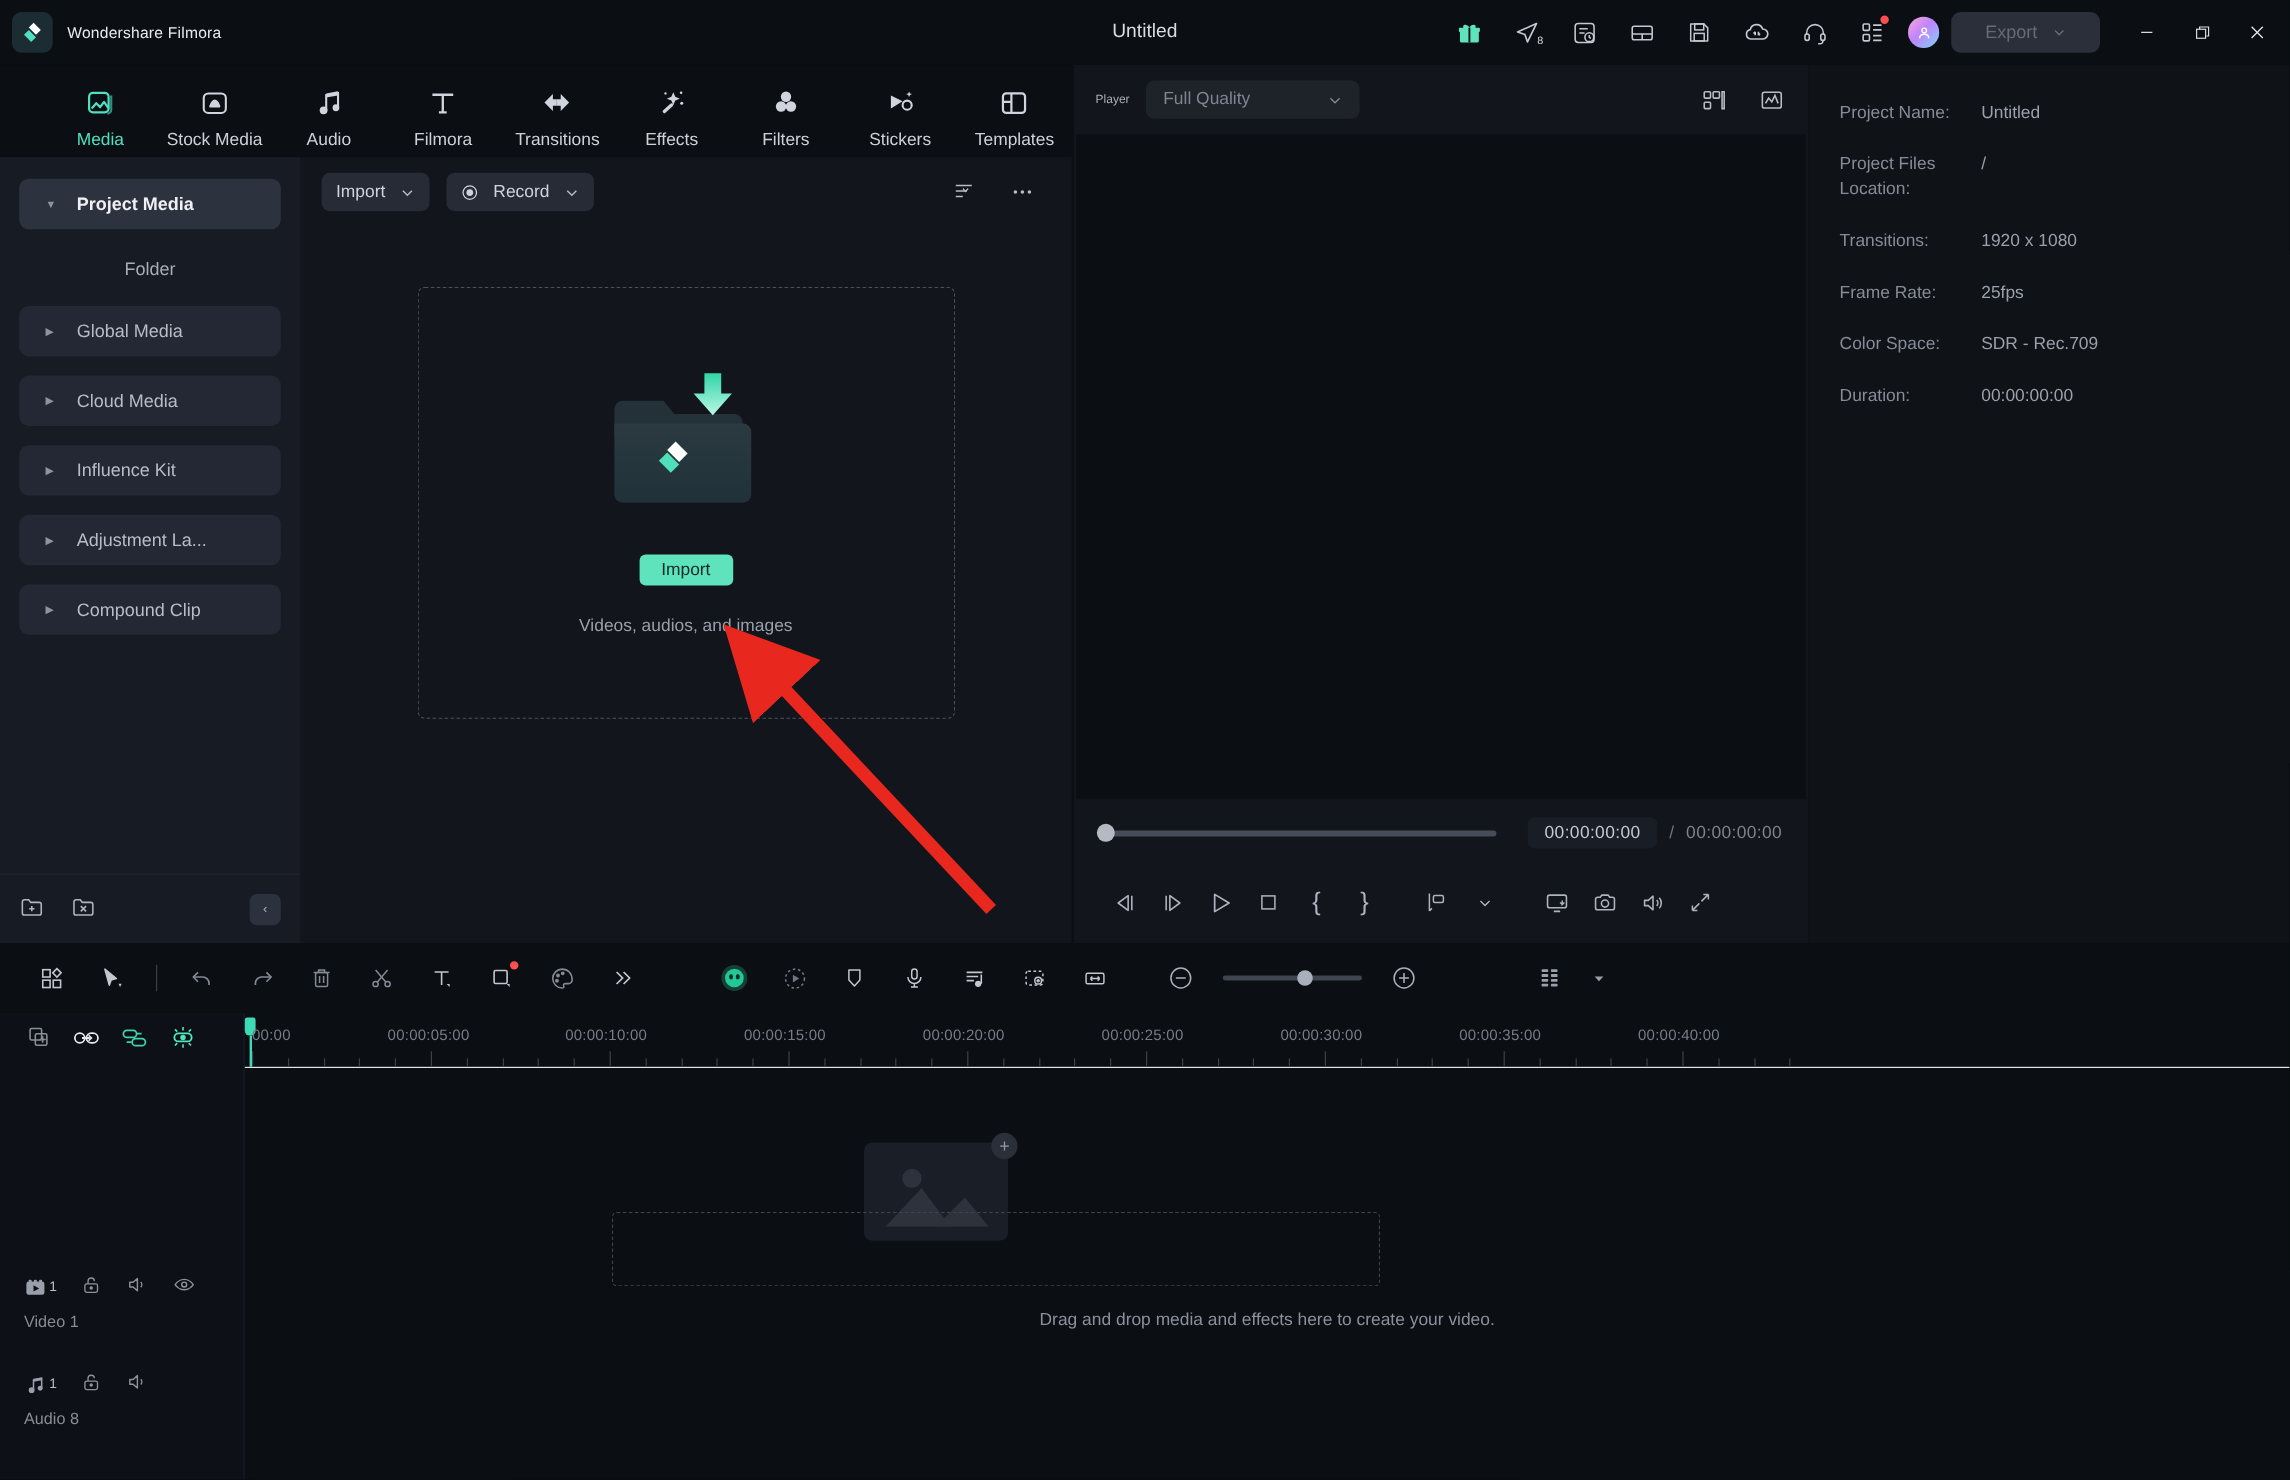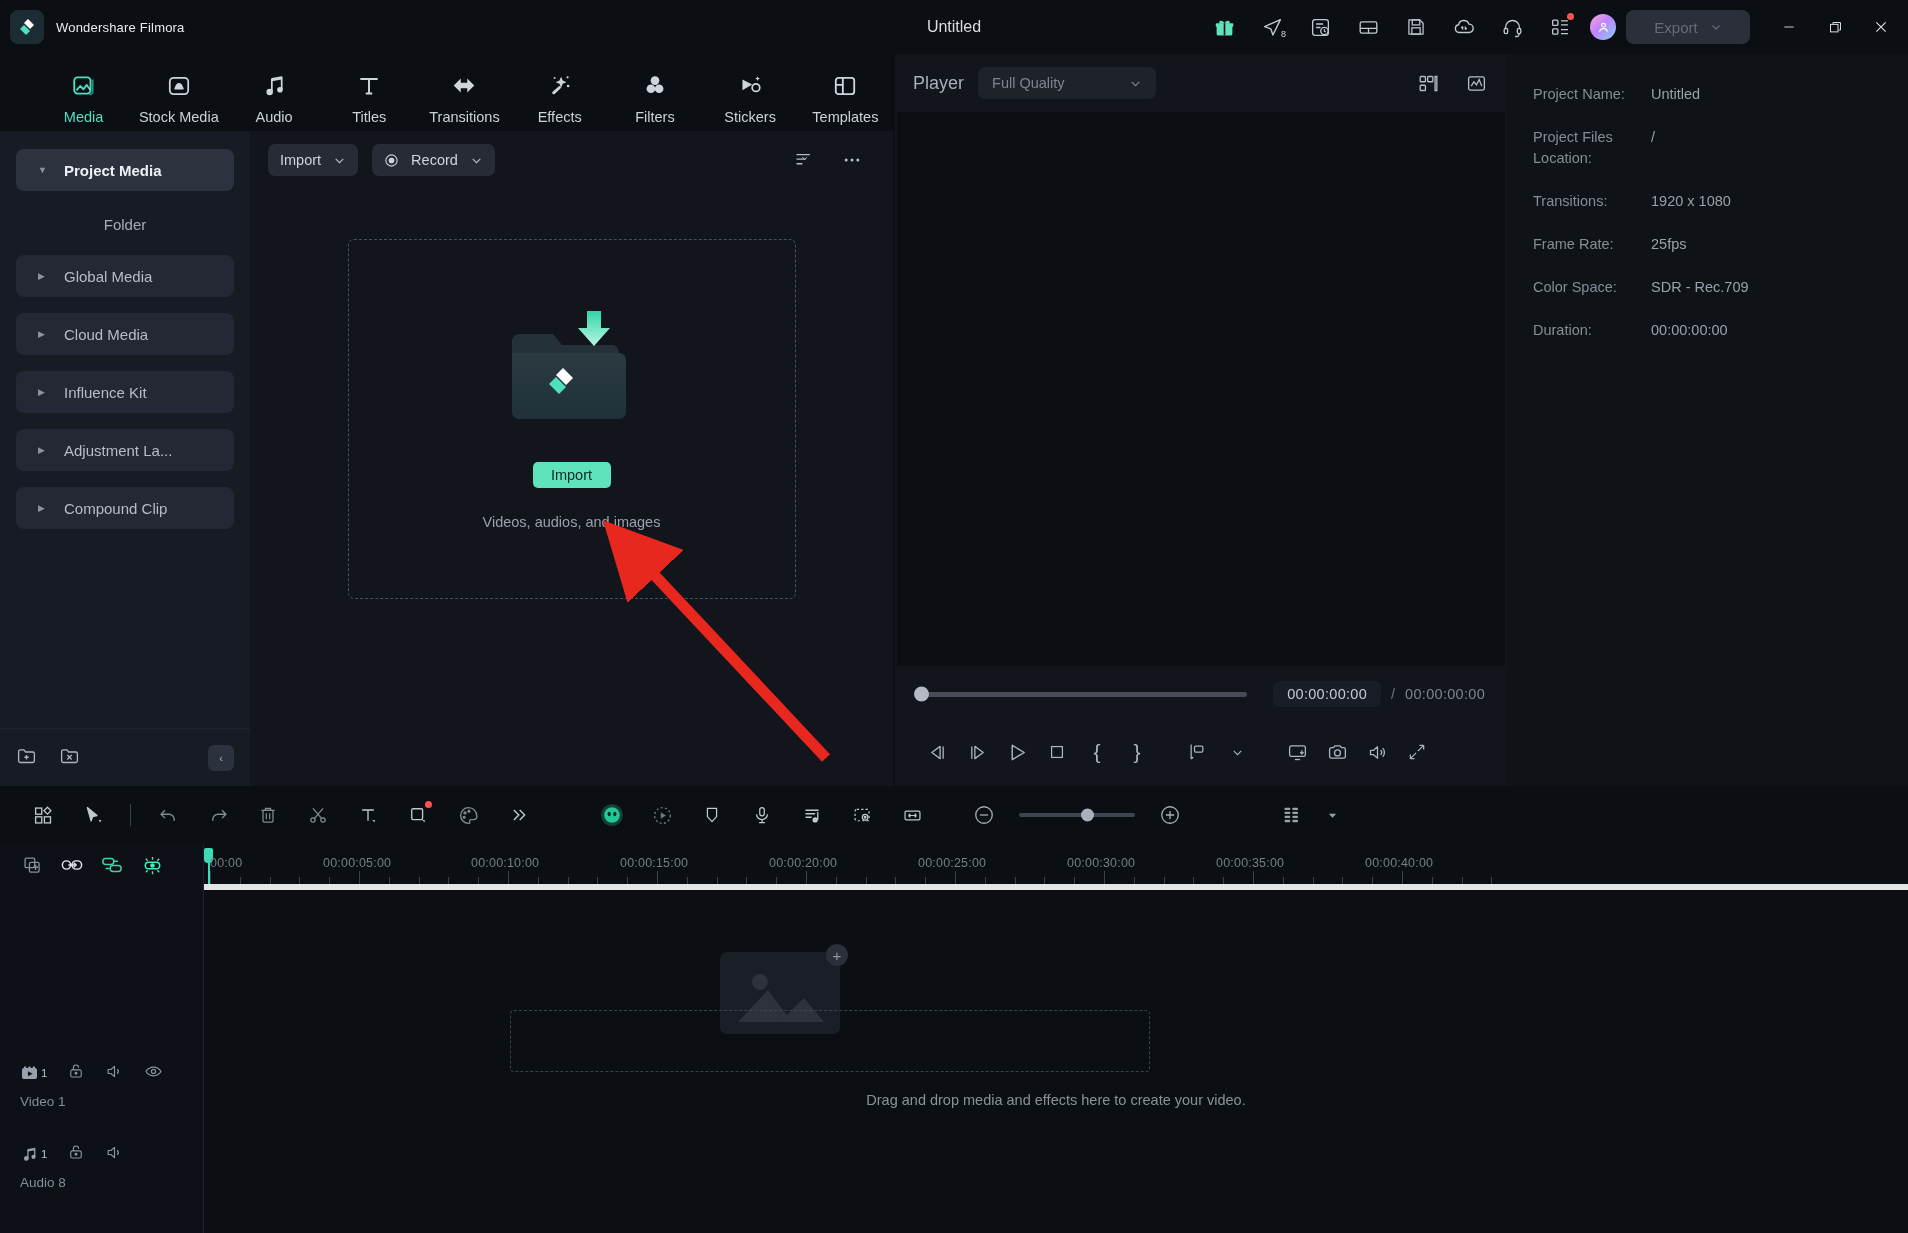--- a/index.html
+++ b/index.html
@@ -141,21 +141,21 @@
   }
   .dz-hint { font-size: 14.5px; color: #9aa0ab; margin-top: 26px; }
 
   
   .playerpanel {
     width: 612px; background: #12151c;
     display: flex; flex-direction: column;
     margin-left: 2px;
   }
   .player-head { height: 58px; display: flex; align-items: center; padding: 0 14px 0 18px; gap: 14px; }
-  .player-lbl { font-size: 18px; color: #a9aeb9; }
+  .player-lbl { font-size: 10px; color: #a9aeb9; }
   .qsel {
     width: 178px; height: 32px; border-radius: 7px; background: #1e2229;
     display: flex; align-items: center; justify-content: space-between;
     padding: 0 14px; font-size: 14.5px; color: #7e8492;
   }
   .player-head .grow { flex: 1; }
   .preview { flex: 1; background: #0b0e13; margin: 0 2px; }
   .ptrans { height: 120px; background: #12151c; padding: 0 22px; }
   .scrub-row { display: flex; align-items: center; height: 56px; gap: 0; }
   .scrubber { flex: 1; height: 5px; background: #464c58; border-radius: 3px; position: relative; margin-right: 26px; }
@@ -198,21 +198,21 @@
 
   .tl-main { flex: 1; display: flex; }
   .tl-heads { width: 204px; background: #0d1016; display: flex; flex-direction: column; border-right: 1px solid #1c2029; }
   .heads-top { height: 46px; display: flex; align-items: center; gap: 18px; padding-left: 22px; }
   .track-head { display: flex; flex-direction: column; padding-left: 20px; }
   .th-icons { display: flex; align-items: center; gap: 20px; height: 26px; }
   .th-label { font-size: 13.5px; color: #868c97; margin-top: 8px; }
   .th-num { font-size: 11.5px; color: #b9bec8; margin-left: 2px; }
 
   .tl-body { flex: 1; background: #0b0e13; position: relative; }
-  .ruler { height: 46px; position: relative; border-bottom: 6px solid #e5e5e5; }
+  .ruler { height: 46px; position: relative; border-bottom: 1px solid #e5e5e5; }
   .rlabel { position: absolute; top: 12px; font-size: 12.5px; color: #777d89; letter-spacing: .2px; }
   .rtick { position: absolute; bottom: 0; width: 1px; background: #3c424d; }
   .playhead-top {
     position: absolute; left: 0; top: 4px; width: 9px; height: 15px;
     background: #3ddbb5; border-radius: 2px 2px 4px 4px;
   }
   .playhead-line { position: absolute; left: 4px; top: 19px; bottom: 0; width: 1.5px; background: #3ddbb5; }
 
   .tl-drop {
     position: absolute; left: 306px; top: 166px;
@@ -381,21 +381,21 @@
             </svg>
           </span>
           <span class="lbl">Audio</span>
         </div>
         <div class="cat">
           <span class="ic">
             <svg width="26" height="26" viewBox="0 0 24 24" fill="none" stroke="#d0d4dc" stroke-width="1.8">
               <path d="M4 5.5h16M12 5.5v13.5M9 19h6"></path>
             </svg>
           </span>
-          <span class="lbl">Titles</span>
+          <span class="lbl">Filmora</span>
         </div>
         <div class="cat">
           <span class="ic">
             <svg width="28" height="26" viewBox="0 0 24 24" fill="#d0d4dc">
               <path d="M9 5L2.5 11.5 9 18v-4h3v-5H9z"></path>
               <path d="M15 5l6.5 6.5L15 18v-4h-3v-5h3z"></path>
             </svg>
           </span>
           <span class="lbl">Transitions</span>
         </div>

